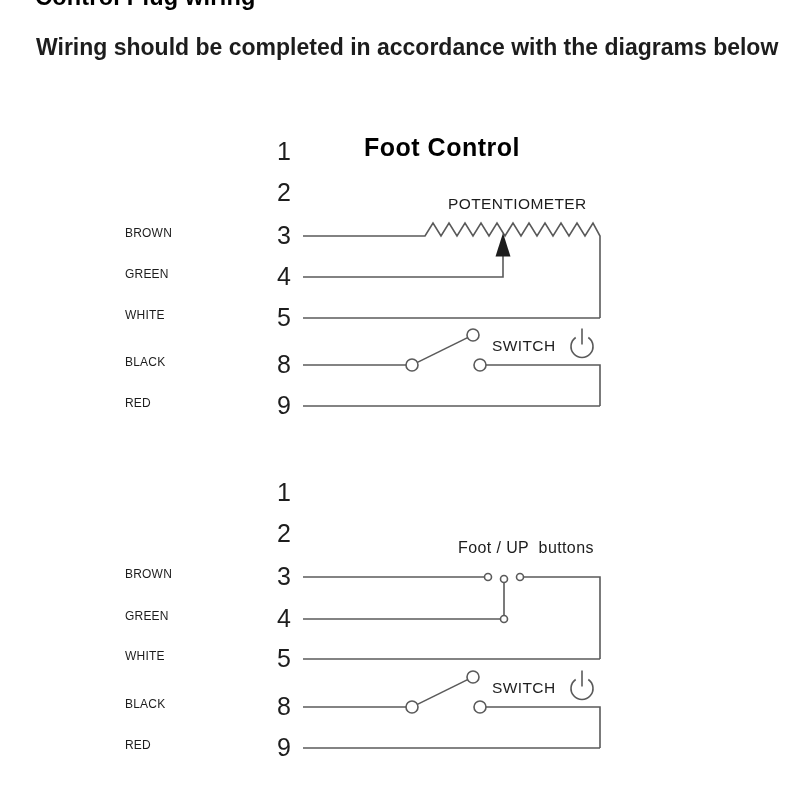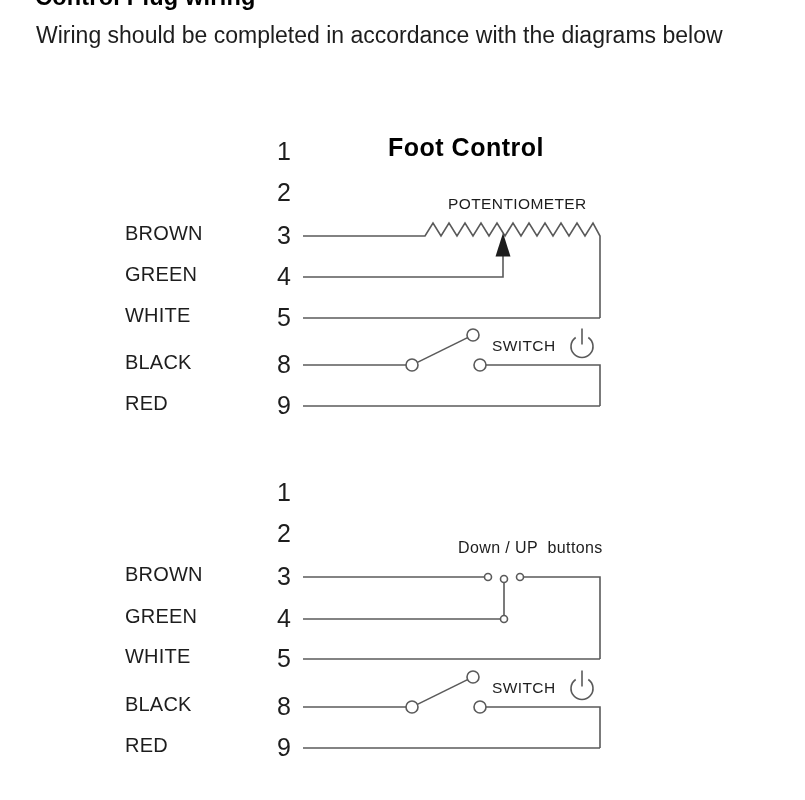--- a/index.html
+++ b/index.html
@@ -27,25 +27,26 @@
     font-size: 23.5px;
     line-height: 24px;
     font-weight: 700;
     letter-spacing: 0.2px;
     color: #000;
     white-space: pre;
   }
   .intro {
     position: absolute;
     left: 36px;
-    top: 16px;
+    top: 28px;
     font-size: 23px;
     line-height: 38.5px;
     color: var(--ink);
     white-space: pre;
+    font-weight: bold;
   }
   .diag-title {
     position: absolute;
     font-weight: 700;
     font-size: 25px;
     line-height: 25px;
     color: #000;
     white-space: pre;
   }
   .pin {
@@ -53,21 +54,21 @@
     left: 269px;
     width: 30px;
     text-align: center;
     font-size: 25px;
     line-height: 25px;
     color: var(--ink);
   }
   .wire-label {
     position: absolute;
     left: 125px;
-    font-size: 20px;
+    font-size: 12px;
     line-height: 16px;
     letter-spacing: 0.2px;
     color: var(--ink);
     white-space: pre;
   }
   .small-label {
     position: absolute;
     font-size: 15.5px;
     line-height: 15px;
     letter-spacing: 0.4px;
@@ -161,21 +162,21 @@
 
       <path class="wire" d="M303 748 H600"></path>
 
       <g>
         <path class="wire" d="M575.7 679.5 A11 11 0 1 0 588.3 679.5"></path>
         <path class="wire" d="M582 670.5 V686.5"></path>
       </g>
     </g>
   </svg>
 
-  <div class="diag-title" style="left:388px; top:135px; letter-spacing:0.5px;">Foot Control</div>
+  <div class="diag-title" style="left:364px; top:135px; letter-spacing:0.5px;">Foot Control</div>
 
   <div class="pin" style="top:139px;">1</div>
   <div class="pin" style="top:180px;">2</div>
   <div class="pin" style="top:223px;">3</div>
   <div class="pin" style="top:264px;">4</div>
   <div class="pin" style="top:305px;">5</div>
   <div class="pin" style="top:352px;">8</div>
   <div class="pin" style="top:393px;">9</div>
 
   <div class="wire-label" style="top:225px;">BROWN</div>
@@ -195,16 +196,16 @@
   <div class="pin" style="top:646px;">5</div>
   <div class="pin" style="top:694px;">8</div>
   <div class="pin" style="top:735px;">9</div>
 
   <div class="wire-label" style="top:566px;">BROWN</div>
   <div class="wire-label" style="top:608px;">GREEN</div>
   <div class="wire-label" style="top:648px;">WHITE</div>
   <div class="wire-label" style="top:696px;">BLACK</div>
   <div class="wire-label" style="top:737px;">RED</div>
 
-  <div class="small-label" style="left:458px; top:540px; font-size:16px;">Down / UP  buttons</div>
+  <div class="small-label" style="left:458px; top:540px; font-size:16px;">Foot / UP  buttons</div>
   <div class="small-label" style="left:492px; top:680px;">SWITCH</div>
 
 </div>
 
 </body></html>

